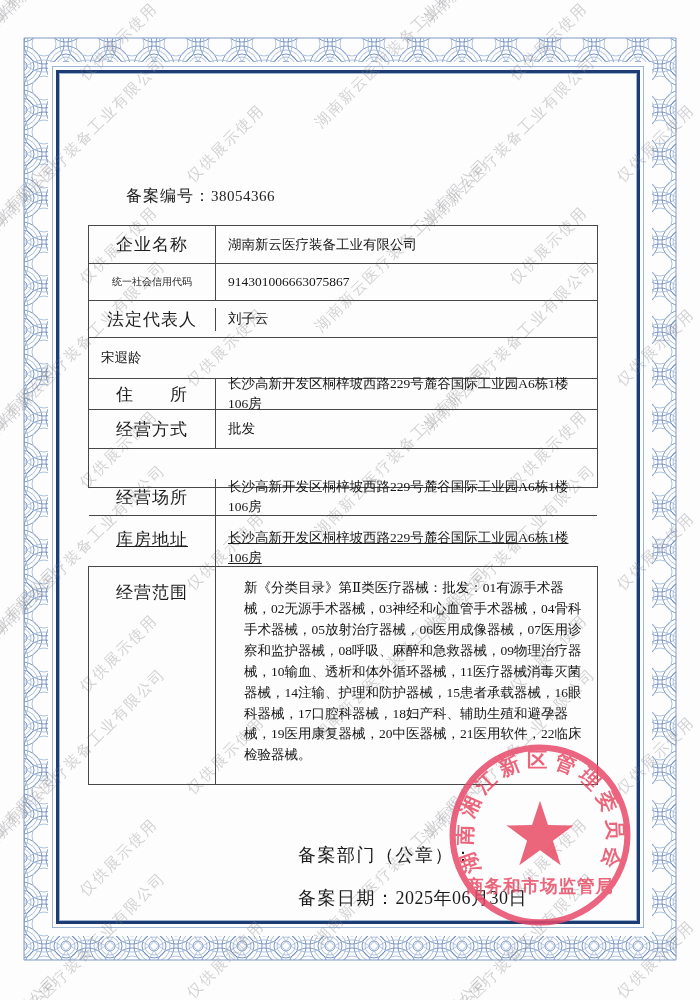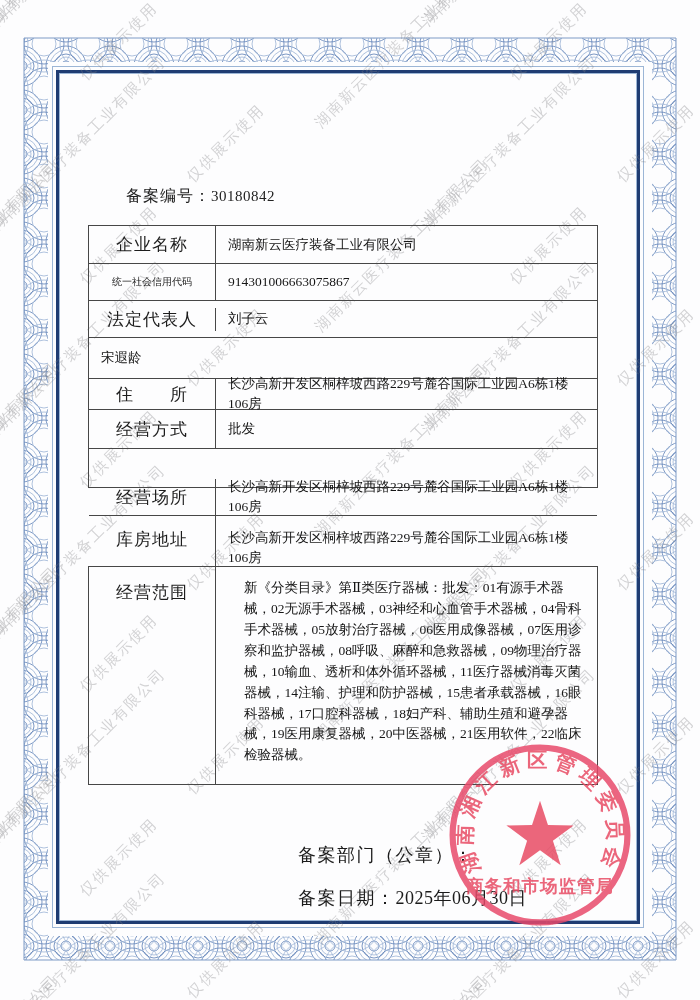--- a/index.html
+++ b/index.html
@@ -53,21 +53,21 @@
     width:127px;flex:0 0 127px;box-sizing:border-box;
     border-right:1px solid #474747;
     display:flex;align-items:center;justify-content:center;
     font-size:17px;letter-spacing:1px;color:#1d1d1d;
   }
   .val{
     flex:1;display:flex;align-items:center;
     padding:0 12px;font-size:13.5px;color:#161616;line-height:1.45;
   }
   .r0{height:38px;} .r1{height:37px;} .r2{height:37px;align-items:center;} .r3{height:41px;}
-  .r4{height:31px;} .r5{height:39px;} .r6{height:37px;margin-top:30px;} .r7{height:75px;}
+  .r4{height:31px;} .r5{height:39px;} .r6{height:37px;margin-top:30px;} .r7{height:75px;text-decoration:underline;}
   .r1 .lbl{font-size:10px;letter-spacing:0;}
   .r7 .lbl,.r7 .val{align-items:flex-start;}
   .r7 .lbl{padding-top:12px;} .r7 .val{padding-top:12px;}
   .rscope{height:217px;gap:16px;}
   .rscope .lbl,.rscope .val{align-items:flex-start;}
   .rscope .lbl{padding-top:14px;}
   .rscope .val{padding-top:11px;line-height:1.55;display:block;}
   .footer-line{position:absolute;font-size:18px;letter-spacing:1.5px;color:#1b1b1b;}
   .fl1{left:298px;top:843px;}
   .fl2{left:298px;top:886px;}
@@ -162,21 +162,21 @@
     <span class="wm" style="left: 390px; top: 950px;">湖南新云医疗装备工业有限公司</span>
     <span class="wm" style="left: 605px; top: 950px;">仅供展示使用</span>
     <span class="wm" style="left: -147px; top: 1052px;">湖南新云医疗装备工业有限公司</span>
     <span class="wm" style="left: 283px; top: 1052px;">湖南新云医疗装备工业有限公司</span>
   </div>
 
 <div class="content">
 
 
   <div class="reg-line">
-    <span>备案编号：</span><span class="num">30180842</span>
+    <span>备案编号：</span><span class="num">38054366</span>
   </div>
 
   <div class="tbl tbl1">
     <div class="row r0">
       <div class="lbl">企业名称</div>
       <div class="val">湖南新云医疗装备工业有限公司</div>
     </div>
     <div class="row r1">
       <div class="lbl">统一社会信用代码</div>
       <div class="val">914301006663075867</div>

